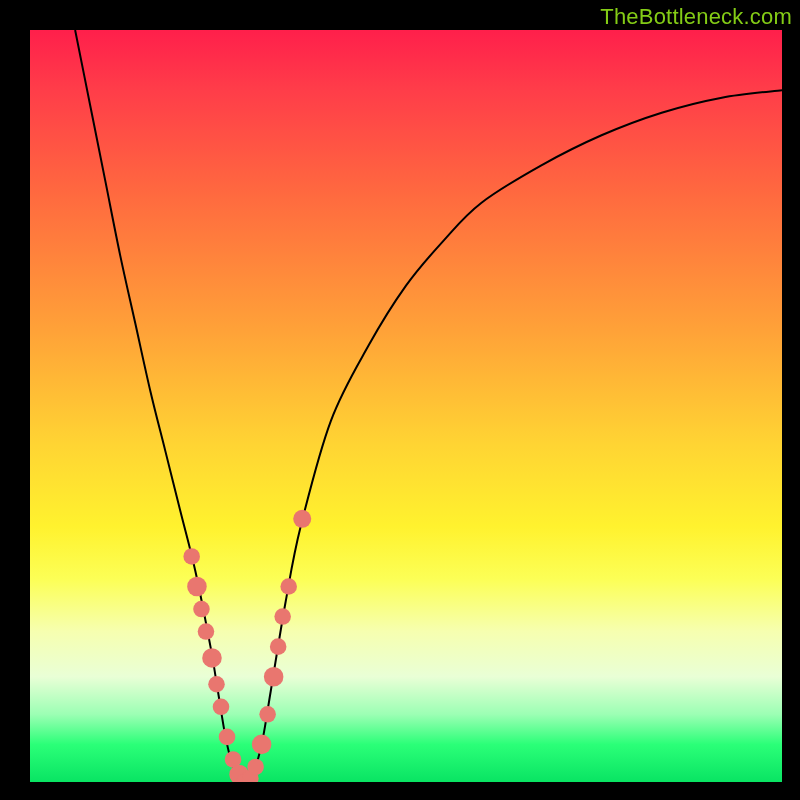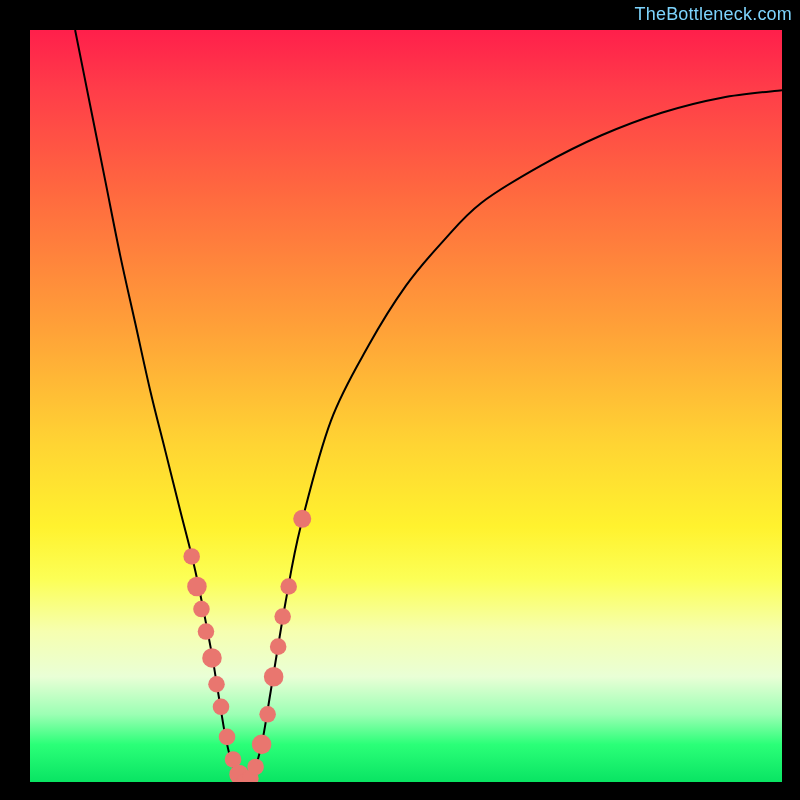--- a/index.html
+++ b/index.html
@@ -33,22 +33,22 @@
       #f6ffb0 80%,
       #e9ffd6 86%,
       #9cffb4 91%,
       #2bff78 95%,
       #09e463 100%);
   }
   .watermark {
     position: absolute;
     top: 4px;
     right: 8px;
-    color: #7dd3fc;
-    font-size: 18px;
+    color: #84cc16;
+    font-size: 22px;
     font-weight: 500;
     letter-spacing: 0.2px;
     user-select: none;
   }
   svg.curves {
     position: absolute;
     inset: 0;
   }
 </style>
 </head>

